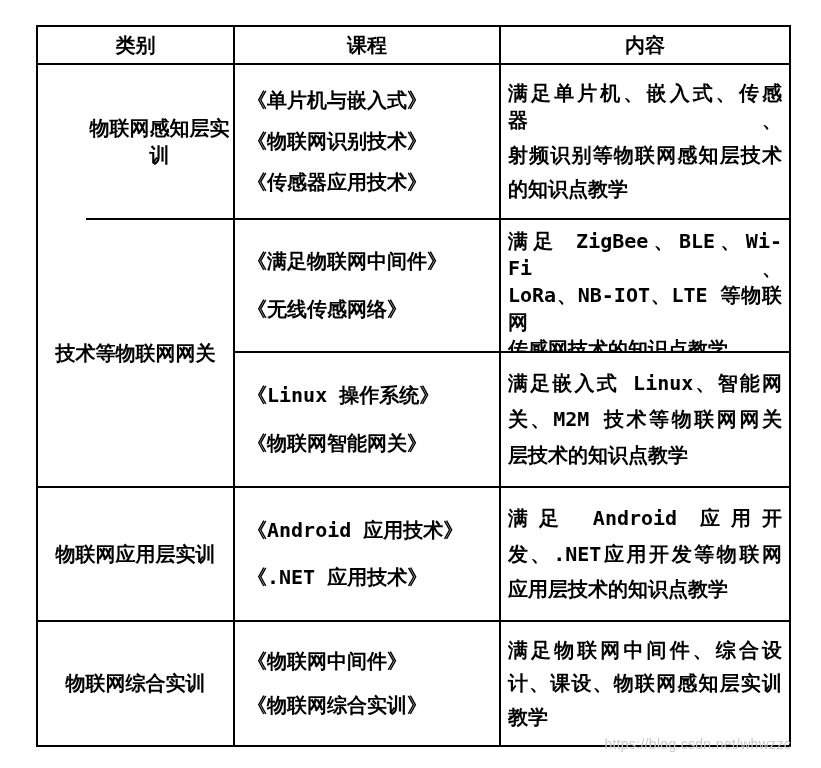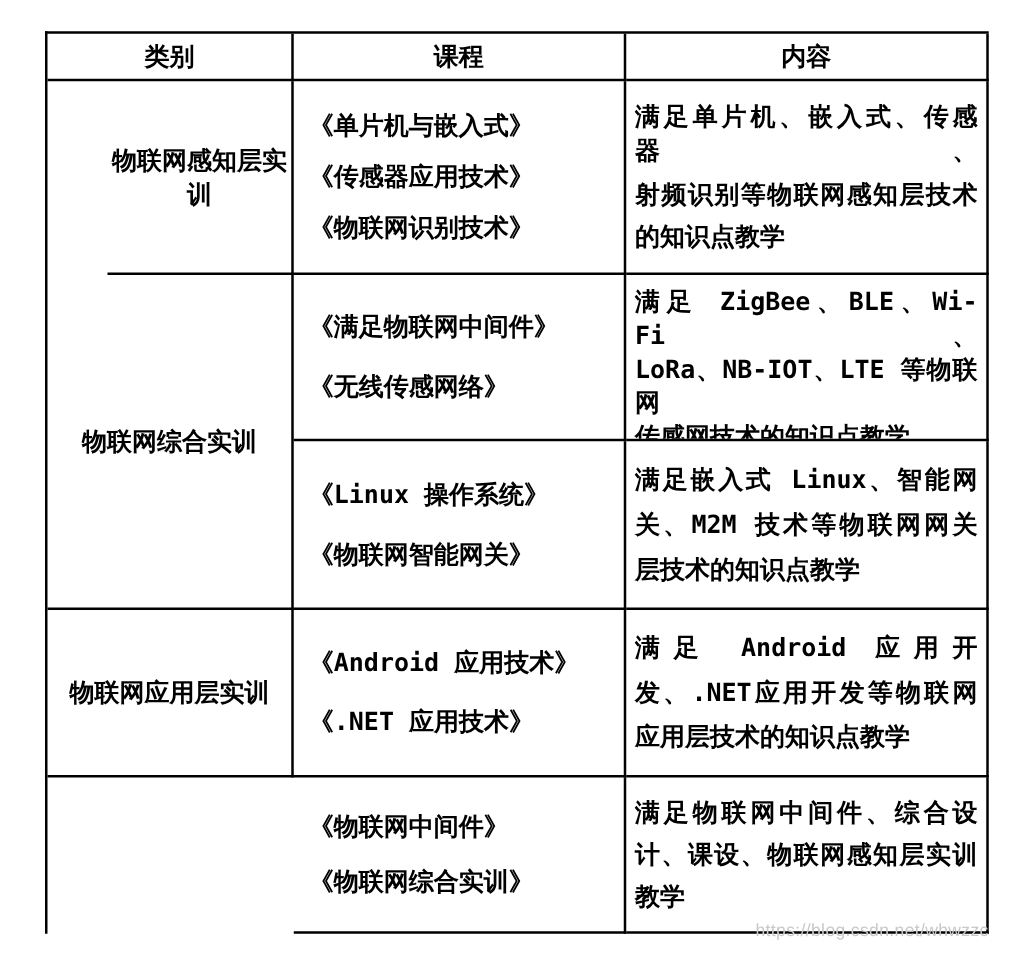--- a/index.html
+++ b/index.html
@@ -85,30 +85,30 @@
 
   <div class="doc-table">
 
     <div class="cell header-cell" style="grid-area: 1 / 1;">类别</div>
     <div class="cell header-cell" style="grid-area: 1 / 2;">课程</div>
     <div class="cell header-cell" style="grid-area: 1 / 3;">内容</div>
 
     <div class="cell cat-cell" style="grid-area: 2 / 1; margin-left: 48px;">物联网感知层实训</div>
     <div class="cell courses-cell" style="grid-area: 2 / 2;">
         <div class="line">《单片机与嵌入式》</div>
+        <div class="line">《物联网识别技术》</div>
         <div class="line">《传感器应用技术》</div>
-        <div class="line">《物联网识别技术》</div>
       </div>
     <div class="cell content-cell" style="grid-area: 2 / 3;">
         <div class="line">满足单片机、嵌入式、传感器、</div>
         <div class="line">射频识别等物联网感知层技术</div>
         <div class="line">的知识点教学</div>
       </div>
 
-    <div class="cell cat-cell" style="grid-area: 3 / 1 / 5 / 2;">物联网综合实训</div>
+    <div class="cell cat-cell" style="grid-area: 3 / 1 / 5 / 2;">技术等物联网网关</div>
     <div class="cell courses-cell" style="grid-area: 3 / 2;">
         <div class="line">《满足物联网中间件》</div>
         <div class="line">《无线传感网络》</div>
       </div>
     <div class="cell content-cell" style="grid-area: 3 / 3;">
         <div class="line">满足 ZigBee、BLE、Wi-Fi、</div>
         <div class="line">LoRa、NB-IOT、LTE 等物联网</div>
         <div class="line">传感网技术的知识点教学</div>
       </div>
     <div class="cell courses-cell" style="grid-area: 4 / 2;">
@@ -125,20 +125,21 @@
     <div class="cell courses-cell" style="grid-area: 5 / 2;">
         <div class="line">《Android 应用技术》</div>
         <div class="line">《.NET 应用技术》</div>
       </div>
     <div class="cell content-cell" style="grid-area: 5 / 3;">
         <div class="line">满足 Android 应用开</div>
         <div class="line">发、.NET应用开发等物联网</div>
         <div class="line">应用层技术的知识点教学</div>
       </div>
 
+    <div class="cell cat-cell" style="grid-area: 6 / 1;">物联网综合实训</div>
     <div class="cell courses-cell" style="grid-area: 6 / 2;">
         <div class="line">《物联网中间件》</div>
         <div class="line">《物联网综合实训》</div>
       </div>
     <div class="cell content-cell" style="grid-area: 6 / 3;">
         <div class="line">满足物联网中间件、综合设</div>
         <div class="line">计、课设、物联网感知层实训</div>
         <div class="line">教学</div>
       </div>
 

